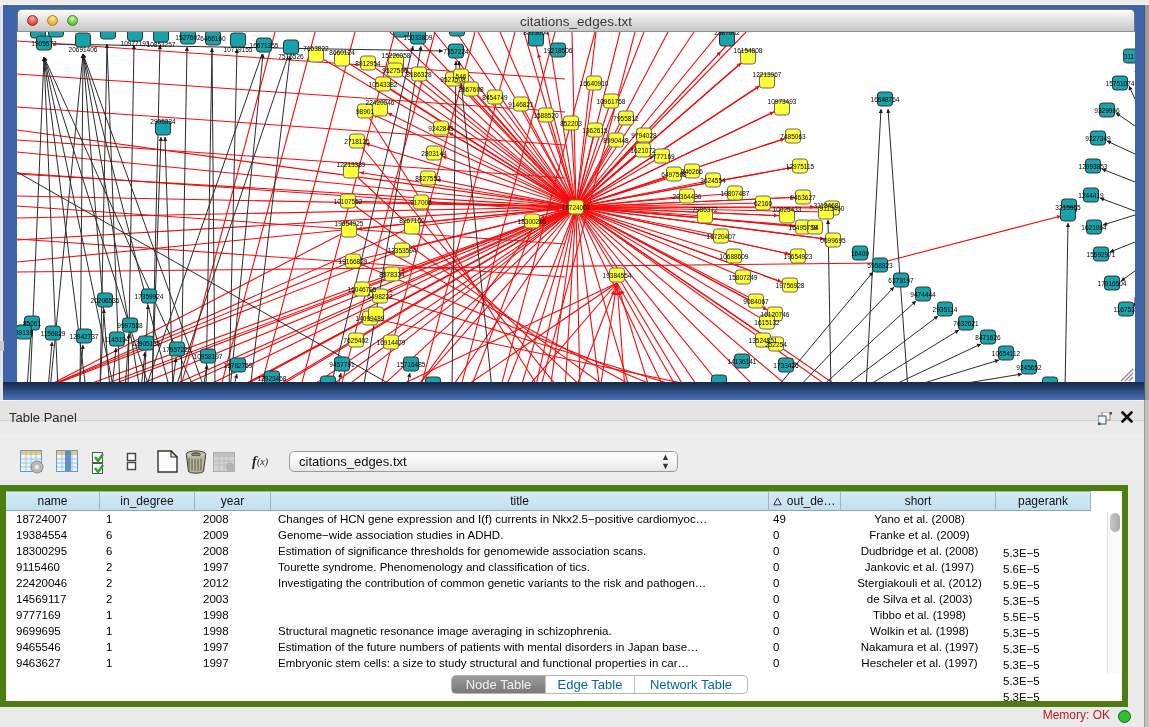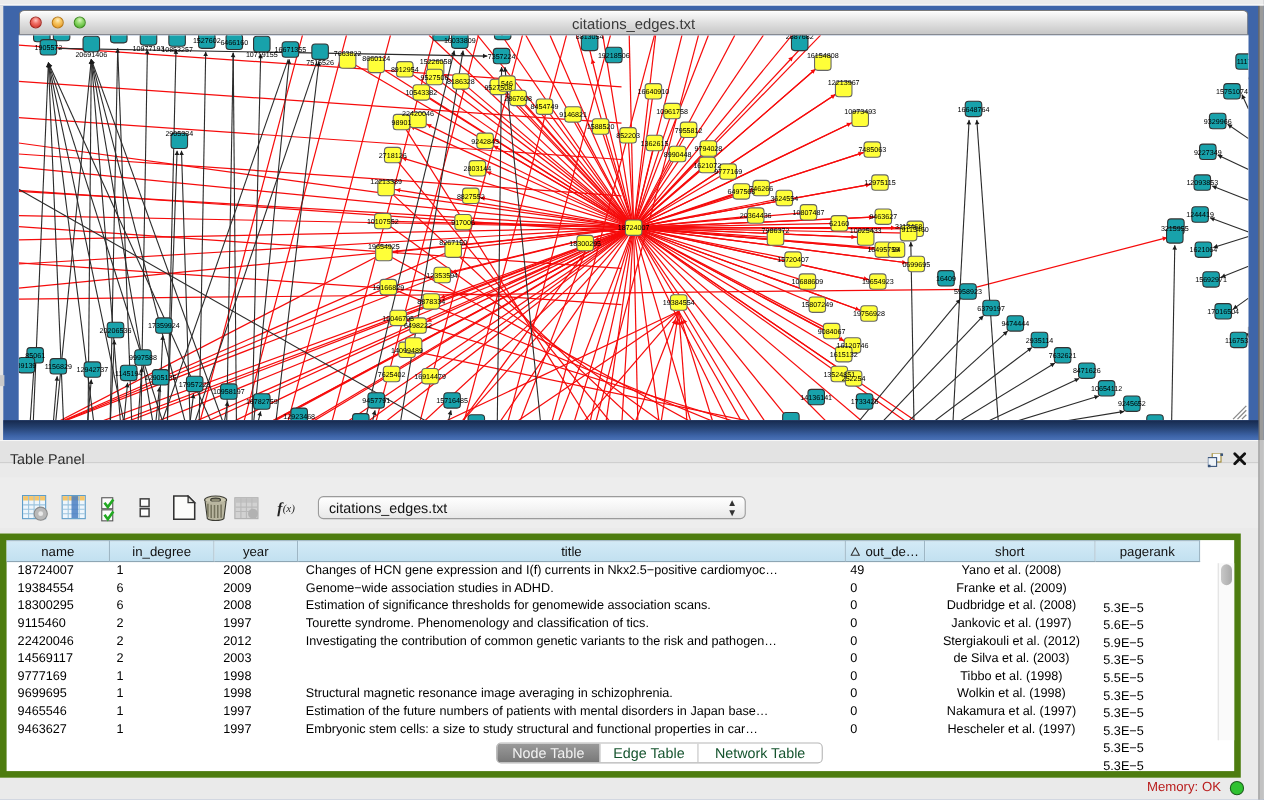--- a/index.html
+++ b/index.html
@@ -39,21 +39,21 @@
 #tbody { position:absolute; left:0; top:21px; width:1085px; }
 .tr { position:relative; height:16px; font-size:11.5px; color:#000; white-space:nowrap; }
 .tr span { position:absolute; top:1px; }
 .c1 { left:10px; } .c2 { left:100px; } .c3 { left:197px; } .c4 { left:272px; }
 .c5 { left:767px; } .c6 { left:836px; width:155px; text-align:center; } .c7 { left:997px;margin-top:34px; }
 #vscroll { position:absolute; right:0px; top:21px; width:15px; height:161px; background:#fafafa; border-left:1px solid #e0e0e0; }
 #vthumb { position:absolute; left:2px; top:1px; width:10px; height:19px; background:linear-gradient(90deg,#c8c8c8,#a9a9a9); border-radius:5px; }
 #tabs { position:absolute; left:428px; top:275px; height:19px; display:flex;
   border:1px solid #b5b5b5; border-radius:4.5px; overflow:hidden; background:#ffffff;
   box-shadow:0 1px 0 rgba(255,255,255,.7);margin-left:23px; }
-#tabs .tab { height:100%; font-size:13px; padding-top:1px; text-align:center; color:#14532d; }
+#tabs .tab { height:100%; font-size:13px; padding-top:1px; text-align:center; color:#0369a1; }
 #tabs .sel { background:linear-gradient(#9a9a9a,#787878); color:#f2f2f2; }
 #tabs .sep { width:1px; background:#c4c4c4; }
 #mem { position:absolute; right:34px; top:308px; font-size:12px; color:#b91c1c; }
 #memdot { position:absolute; right:13px; top:310px; width:13px; height:13px; border-radius:50%;
   background:#2fc230; border:1.5px solid #1b5e1b; }
 #collapsebtn { position:absolute; left:0; top:341px; width:4px; height:10px; background:#c9c9c9; }
 </style></head>
 <body>
 <div id="desk"></div>
 <div id="rightstrip"></div>

